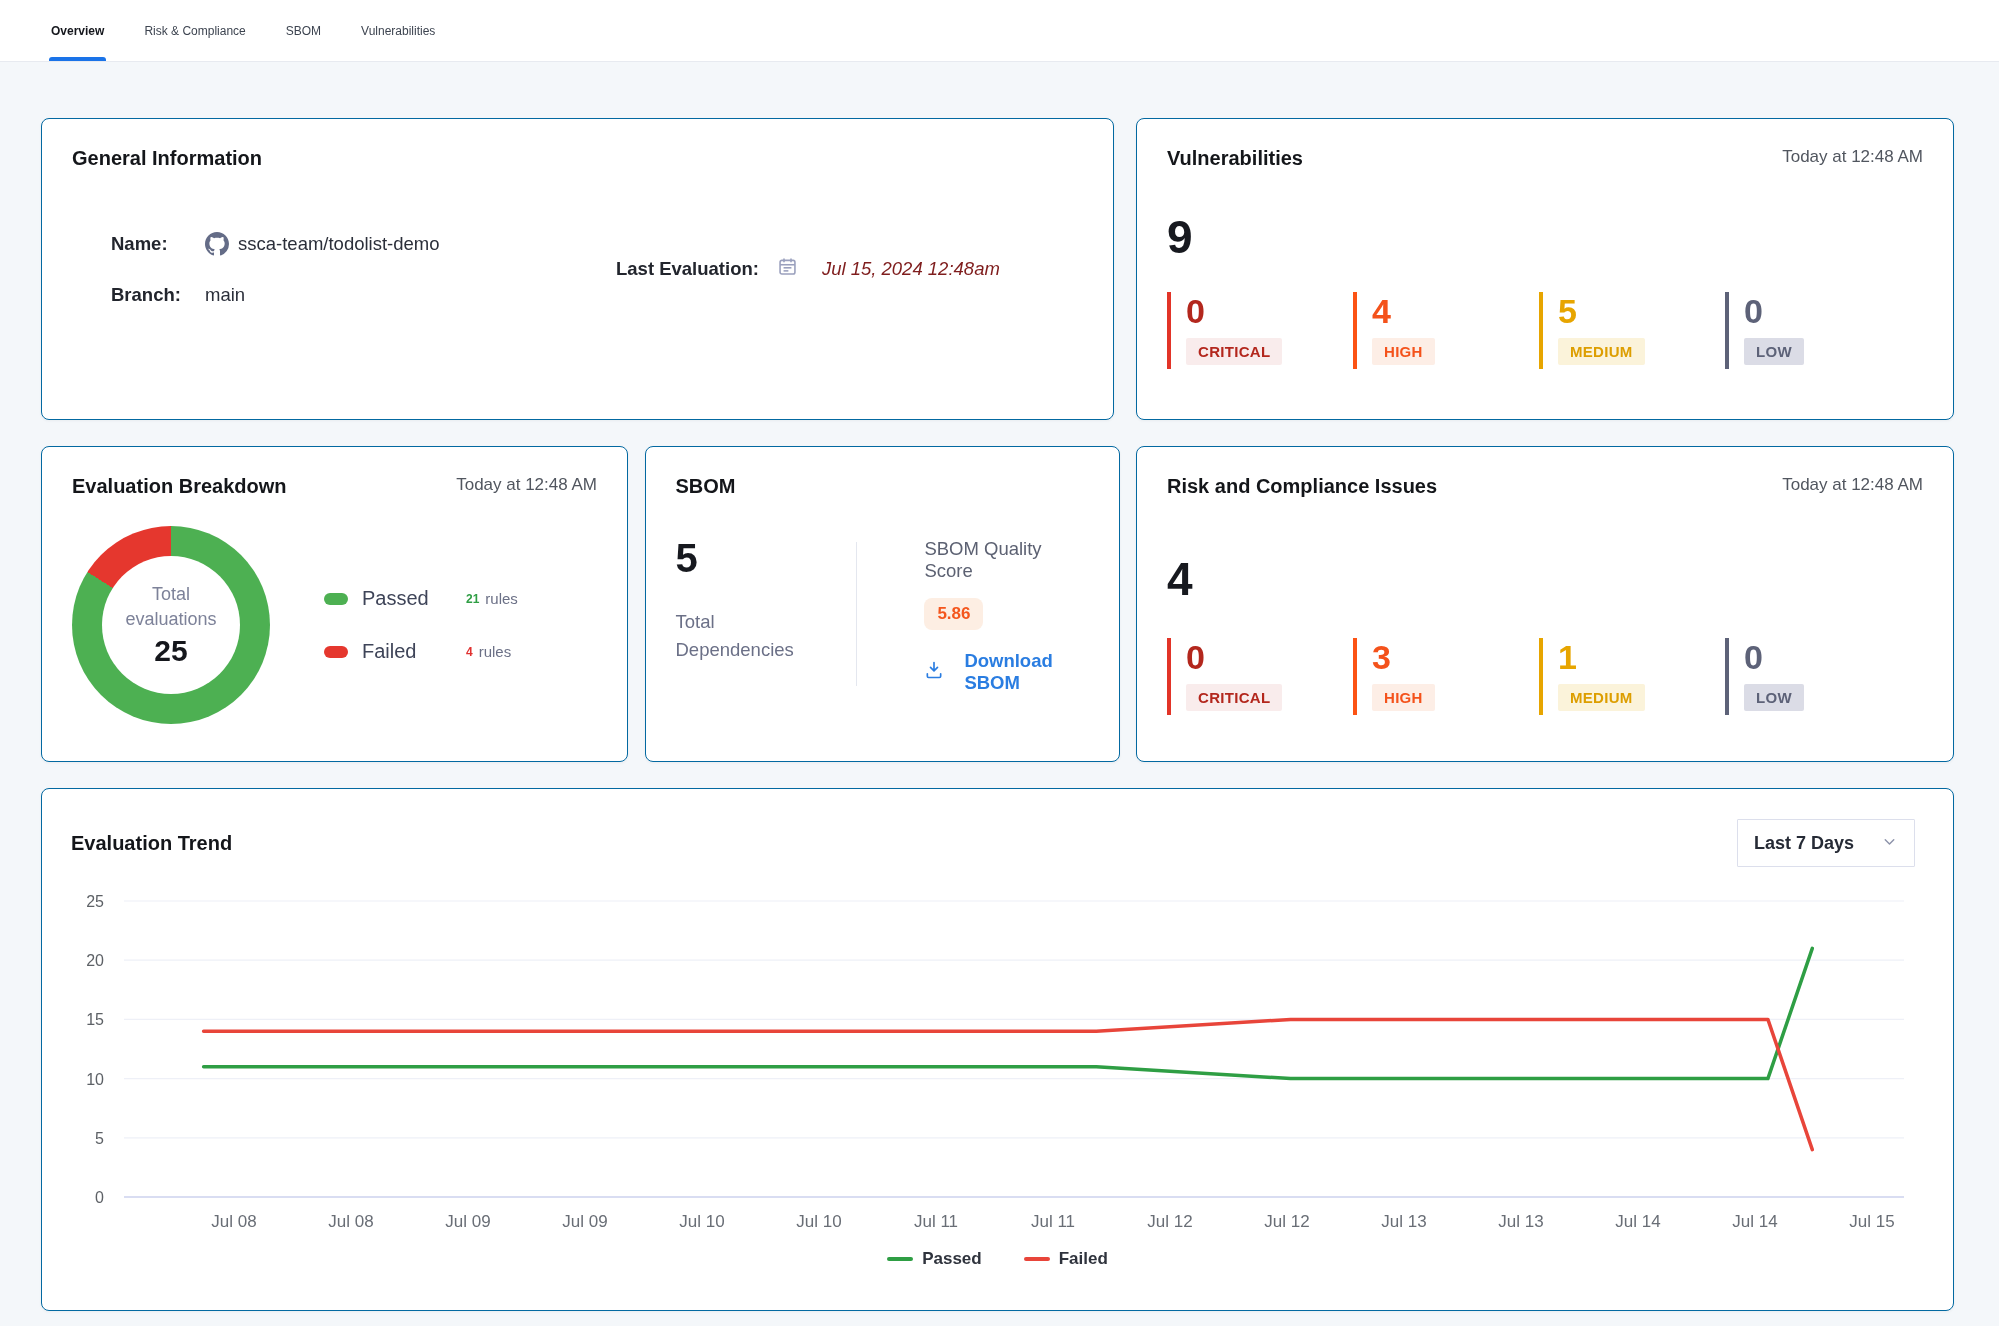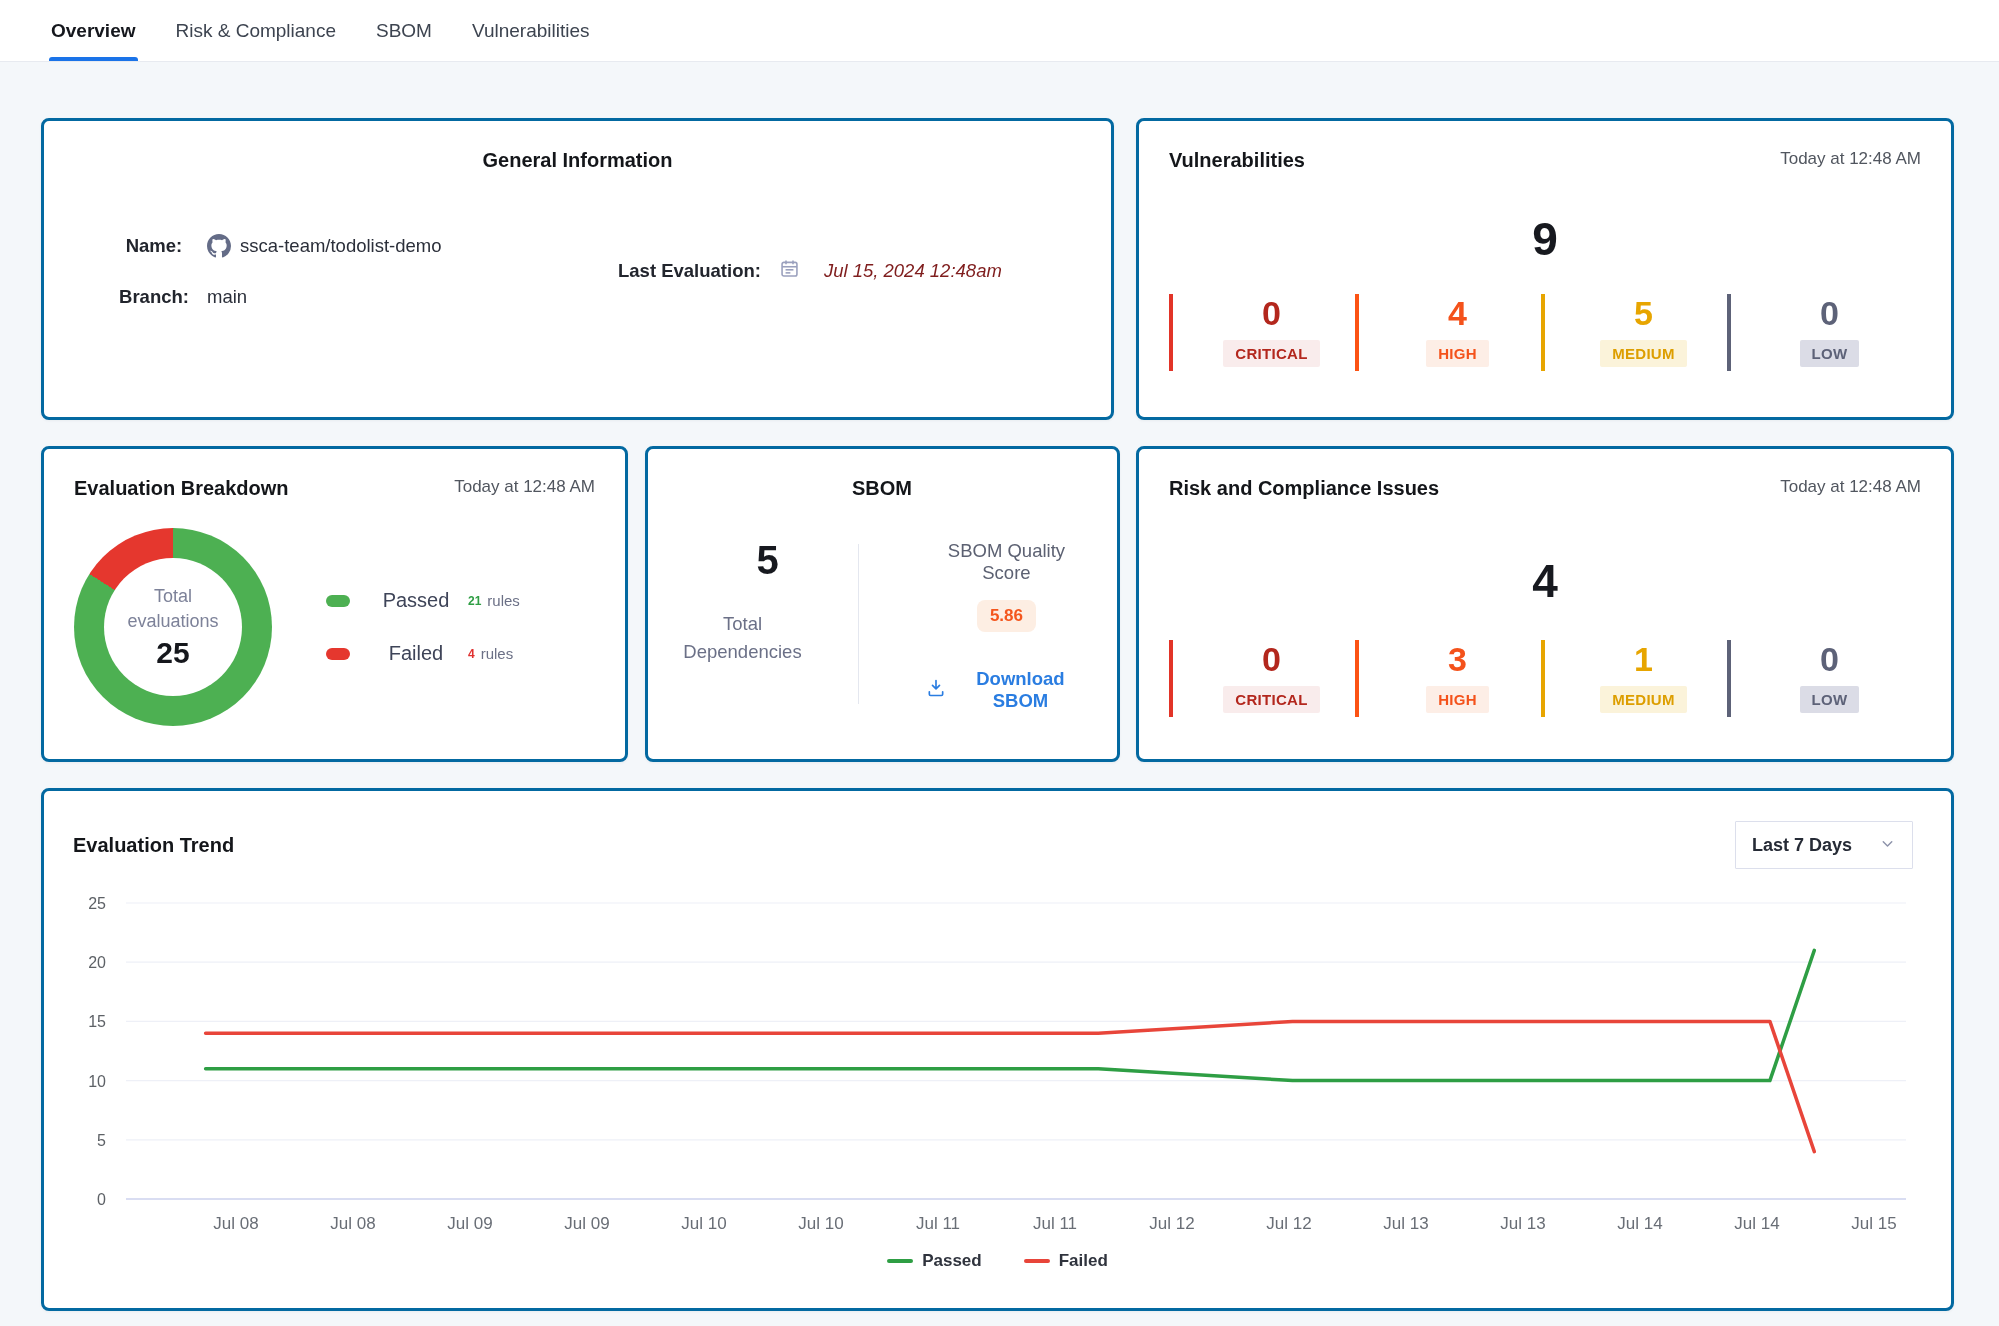--- a/index.html
+++ b/index.html
@@ -9,38 +9,37 @@
     font-family:"Liberation Sans", sans-serif;
     color:#15171d;
   }
 
   
   .tabbar {
     height:62px; background:#fff; border-bottom:1px solid #e7eaf0;
     display:flex; align-items:stretch; padding-left:49px; gap:36px;
   }
   .tab {
-    display:flex; align-items:center; font-size:19px; color:#3d4450;
+    display:flex; align-items:center; font-size:12px; color:#3d4450;
     position:relative; cursor:pointer; padding:0 2px;
   }
   .tab.active { font-weight:bold; color:#15171d; }
   .tab.active::after {
     content:""; position:absolute; left:0; right:0; bottom:0;
     height:4px; background:#1a73e8; border-radius:3px 3px 0 0;
   }
 
   
   .main { padding:56px 45px 0 41px; }
   .row { display:flex; }
   .row1 { gap:22px; margin-bottom:26px; }
   .row2 { justify-content:space-between; margin-bottom:26px; }
   .card {
-    background:#fff; border:3px solid #0369a1; border-radius:8px;
+    background:#fff; border:1px solid #0369a1; border-radius:8px;
     box-shadow:0 1px 3px rgba(20,30,60,.05);
-    text-align:center;
   }
   .card-pad { padding:28px 30px; }
   .card-head { display:flex; justify-content:space-between; align-items:flex-start; }
   .card-title { font-size:20px; font-weight:bold; color:#14161a; }
   .timestamp { font-size:17px; color:#51565f; }
 
   
   .gi-card { width:1073px; height:302px; }
   .gi-fields { display:flex; margin-top:62px;margin-left:39px; }
   .gi-left { width:505px; display:flex; flex-direction:column; gap:28px; }
@@ -94,21 +93,21 @@
   .sbom-left { width:180px; flex:none; }
   .sbom-count { font-size:40px; font-weight:bold; color:#17191f; line-height:1; }
   .sbom-sub { margin-top:30px; font-size:18.5px; color:#6b7087; line-height:1.5; }
   .sbom-divider { width:1px; background:#e4e7ef; margin:4px 0 8px; }
   .sbom-right { padding-left:68px; }
   .score-label { font-size:18.5px; color:#5c6172; }
   .score-badge {
     display:inline-block; margin-top:16px; font-size:17px; font-weight:bold;
     color:#f4561d; background:#fdeee3; padding:6px 13px; border-radius:8px;
   }
-  .dl-link { display:flex; align-items:center; gap:8px; margin-top:36px;
+  .dl-link { display:flex; align-items:center; gap:20px; margin-top:20px;
     color:#2a7de1; font-size:18.5px; font-weight:bold; cursor:pointer; }
   .dl-icon { width:20px; height:20px; stroke:#2a7de1; fill:none; stroke-width:2; }
 
   
   .trend-card { width:1913px; height:523px; padding:30px 0 20px; }
   .trend-head { display:flex; justify-content:space-between; align-items:center;
     margin:0 38px 0 29px; }
   .dropdown {
     display:flex; align-items:center; justify-content:space-between;
     width:178px; height:48px; border:1.5px solid #dcdfec; border-radius:1px;

